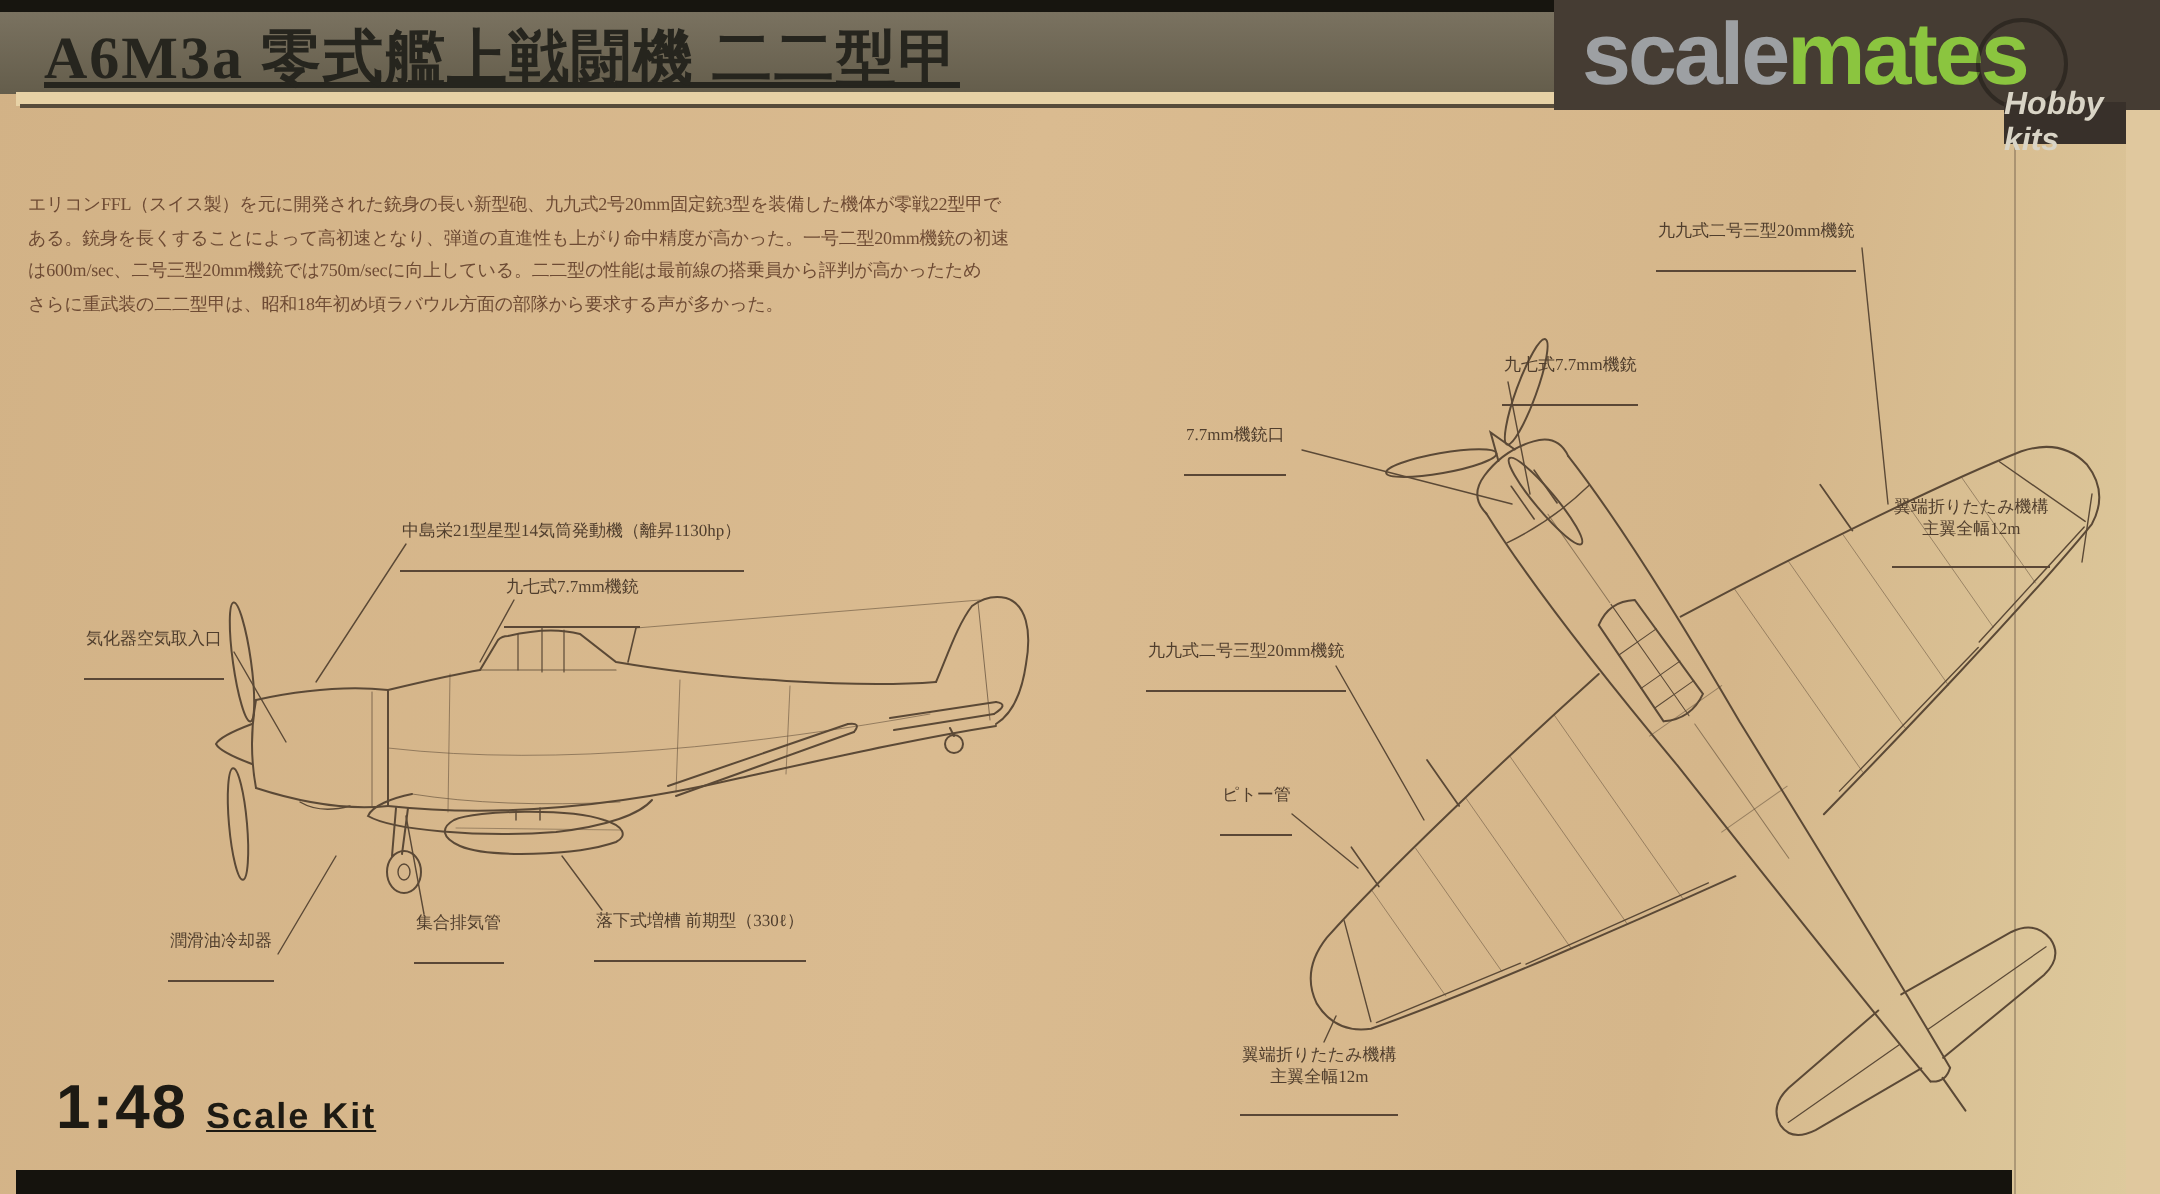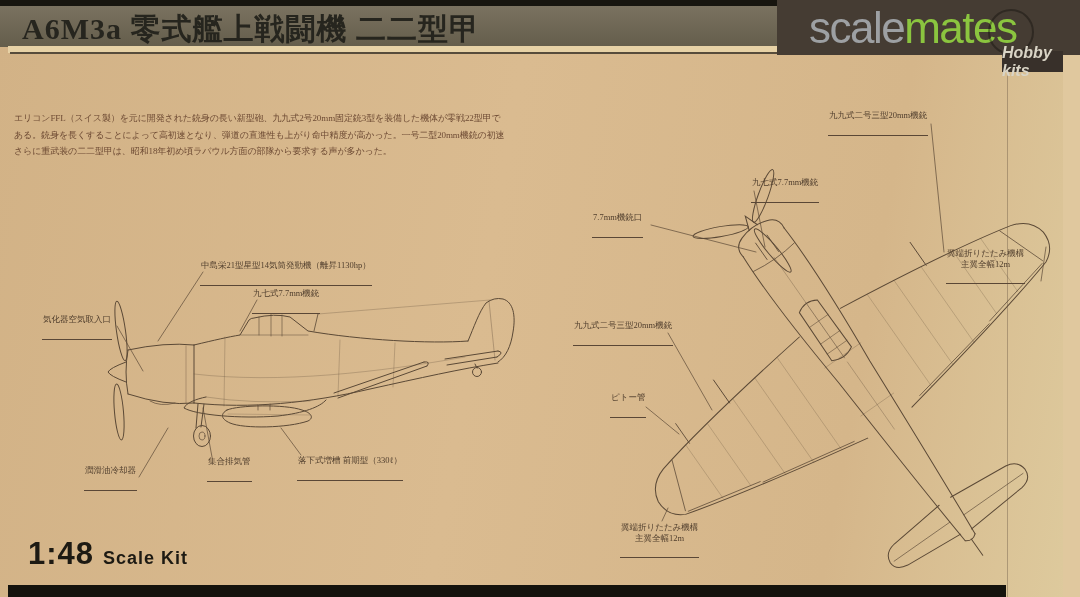--- a/index.html
+++ b/index.html
@@ -3,47 +3,47 @@
 <meta charset="utf-8">
 <style>
   html,body{margin:0;padding:0;background:#222;}
   .page{position:relative;width:1080px;height:597px;overflow:hidden;
         background:linear-gradient(100deg,#d2b286 0%,#dabb90 45%,#d5b68a 78%,#decb9e 100%);
         font-family:"Liberation Serif",serif;}
   .top-strip{position:absolute;left:0;top:0;width:778px;height:7px;background:#17150f;}
   .title-band{position:absolute;left:0;top:6px;width:1080px;height:41px;
         background:linear-gradient(#7a7260,#645d4b);}
   .title-jp{position:absolute;left:22px;top:9px;font-size:30px;font-weight:600;color:#26251e;
-        letter-spacing:1px;white-space:nowrap;z-index:2;}
+        letter-spacing:1px;white-space:nowrap;z-index:2;text-decoration:underline;}
   .cream-strip{position:absolute;left:8px;top:46px;width:1072px;height:7px;background:#e7d2a6;}
   .rule{position:absolute;left:10px;top:52px;width:997px;height:2px;background:#574c3b;}
   .scalemates{position:absolute;left:777px;top:0;width:303px;height:55px;background:#453c33;z-index:5;
-        display:flex;align-items:center;padding-left:32px;box-sizing:border-box;
-        font-family:"Liberation Sans",sans-serif;font-weight:400;font-size:44px;
+        display:flex;align-items:center;padding-left:14px;box-sizing:border-box;
+        font-family:"Liberation Sans",sans-serif;font-weight:700;font-size:44px;
         letter-spacing:-1.5px;line-height:1;}
   .scalemates .s1{color:#9da0a3;}
   .scalemates .s2{color:#8bc53f;}
   .hasegawa-ghost{position:absolute;left:988px;top:9px;width:42px;height:42px;
         border:2px solid rgba(15,12,9,.4);border-radius:50%;z-index:6;}
   .hobby-badge{position:absolute;left:1002px;top:51px;width:61px;height:21px;background:#38302a;
         color:#d9d4c6;font-family:"Liberation Sans",sans-serif;font-weight:700;font-style:italic;
         font-size:16px;display:flex;align-items:center;justify-content:center;z-index:7;}
   .subtitle{position:absolute;left:25px;top:57px;font-size:24px;color:#41392c;letter-spacing:.5px;
         white-space:nowrap;}
-  .description{position:absolute;left:14px;top:112px;color:#6e4b34;font-size:9px;letter-spacing:-.1px;}
+  .description{position:absolute;left:14px;top:96px;color:#6e4b34;font-size:9px;letter-spacing:-.1px;}
   .description .line{height:16.6px;white-space:nowrap;}
   .draw-label{position:absolute;font-size:8.5px;color:#503e2d;border-bottom:1px solid #5a4736;
         padding:0 1px 14px 1px;white-space:nowrap;z-index:3;line-height:11px;}
   .draw-label.two{text-align:center;line-height:10.5px;}
   .draw-label.two span{display:block;}
   svg.drawings{position:absolute;left:0;top:0;z-index:2;}
   .footer-scale{position:absolute;left:28px;top:536px;color:#1d1a13;
         font-family:"Liberation Sans",sans-serif;display:flex;align-items:baseline;}
   .scale-num{font-size:31px;font-weight:800;letter-spacing:1px;}
-  .scale-txt{font-size:18px;font-weight:800;margin-left:9px;letter-spacing:1px;}
+  .scale-txt{font-size:18px;font-weight:800;margin-left:9px;letter-spacing:1px;text-decoration:underline;}
   .bottom-bar{position:absolute;left:8px;top:585px;width:998px;height:12px;background:#15130d;}
   .right-strip{position:absolute;left:1063px;top:55px;width:17px;height:542px;background:#e0c89e;}
   .right-line{position:absolute;left:1007px;top:55px;width:1px;height:542px;background:rgba(86,70,54,.35);}
 </style>
 </head>
 <body>
 
 <div class="page">
 
   <div class="top-strip"></div>
@@ -56,20 +56,21 @@
   </div>
   <div class="hasegawa-ghost"></div>
   <div class="hobby-badge">Hobby kits</div>
 
   <div class="cream-strip"></div>
   <div class="rule"></div>
 
   <div class="description">
     <div class="line">エリコンFFL（スイス製）を元に開発された銃身の長い新型砲、九九式2号20mm固定銃3型を装備した機体が零戦22型甲で</div>
     <div class="line">ある。銃身を長くすることによって高初速となり、弾道の直進性も上がり命中精度が高かった。一号二型20mm機銃の初速</div>
+    <div class="line">は600m/sec、二号三型20mm機銃では750m/secに向上している。二二型の性能は最前線の搭乗員から評判が高かったため</div>
     <div class="line">さらに重武装の二二型甲は、昭和18年初め頃ラバウル方面の部隊から要求する声が多かった。</div>
   </div>
 
   <svg class="drawings" width="1080" height="597" viewBox="0 0 1080 597" fill="none" stroke="#5b4936" stroke-width="1" stroke-linecap="round">
 
     <g>
 
       <path d="M126,362 Q110,368 108,372 Q110,376 126,382"></path>
       <ellipse cx="121" cy="331" rx="4.5" ry="30" transform="rotate(-8 121 331)"></ellipse>
       <ellipse cx="119" cy="412" rx="4.5" ry="28" transform="rotate(-5 119 412)"></ellipse>

